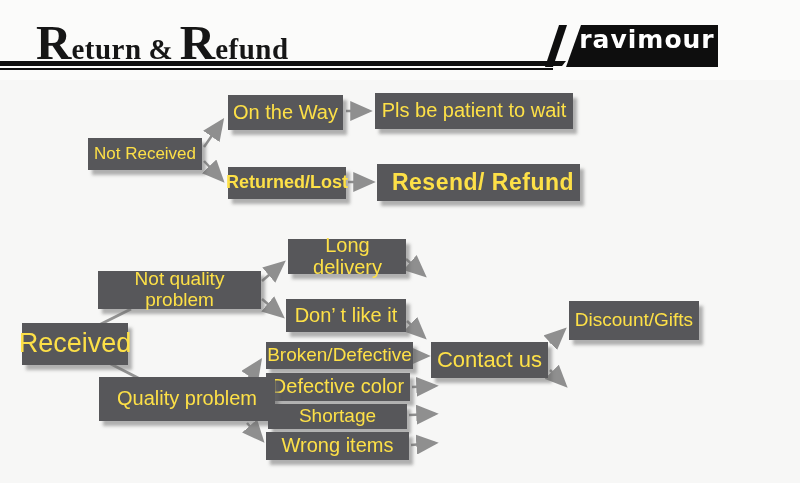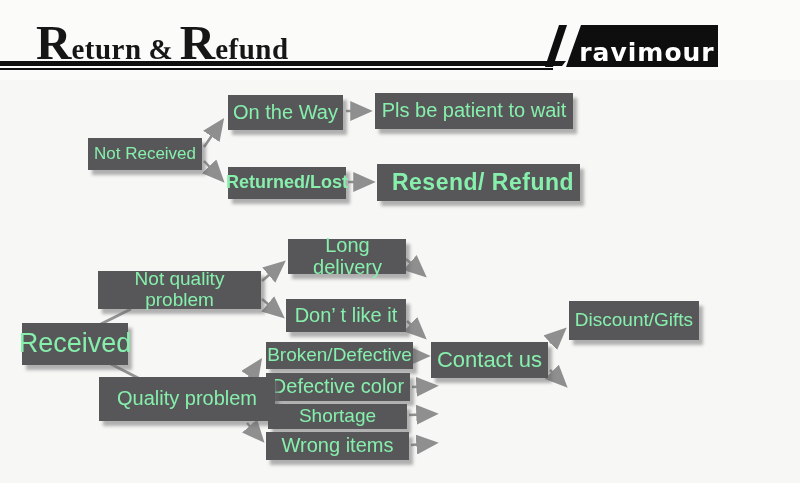--- a/index.html
+++ b/index.html
@@ -16,25 +16,25 @@
   .title .cap{font-size:49px;}
   .title .small{font-size:29px;letter-spacing:.5px;}
   .title .amp{font-size:29px;margin:0 7px;}
   .rule-thick{position:absolute;left:0;top:61px;width:566px;height:5px;background:#0e0e0e;
               clip-path:polygon(0 0,100% 0,calc(100% - 4px) 100%,0 100%);}
   .rule-thin{position:absolute;left:0;top:68px;width:553px;height:2px;background:#0e0e0e;}
   .logo-stripe{position:absolute;left:552px;top:25px;width:8px;height:42px;background:#0e0e0e;
                transform:skewX(-18.5deg);}
   .logo{position:absolute;left:566px;top:25px;width:152px;height:42px;background:#0e0e0e;
         clip-path:polygon(15px 0,100% 0,100% 100%,0 100%);
-        display:flex;align-items:flex-end;justify-content:center;}
+        display:flex;align-items:flex-start;justify-content:center;}
   .logo span{color:#ffffff;font-weight:700;font-size:25px;letter-spacing:1px;
              font-family:"DejaVu Sans",sans-serif;padding-left:10px;}
   
-  .node{position:absolute;background:#57575a;color:#86efac;
+  .node{position:absolute;background:#57575a;color:#fde047;
         display:flex;align-items:center;justify-content:center;
         box-shadow:4px 5px 3px rgba(105,105,105,.5);
         line-height:1.08;text-align:center;}
   .n-not-received      {left:88px; top:138px;width:114px;height:32px;font-size:17px;}
   .n-on-the-way        {left:228px;top:95px; width:115px;height:35px;font-size:20px;}
   .n-pls-patient       {left:375px;top:93px; width:198px;height:36px;font-size:20px;}
   .n-returned-lost     {left:228px;top:167px;width:118px;height:32px;font-size:18px;font-weight:bold;}
   .n-resend-refund     {left:377px;top:164px;width:194px;height:37px;font-size:23px;font-weight:700;letter-spacing:.5px;padding-left:9px;}
   .n-long-delivery     {left:288px;top:239px;width:117px;height:35px;font-size:20px;justify-content:flex-start;padding-left:1px;}
   .n-not-quality       {left:98px; top:271px;width:163px;height:38px;font-size:19px;}

